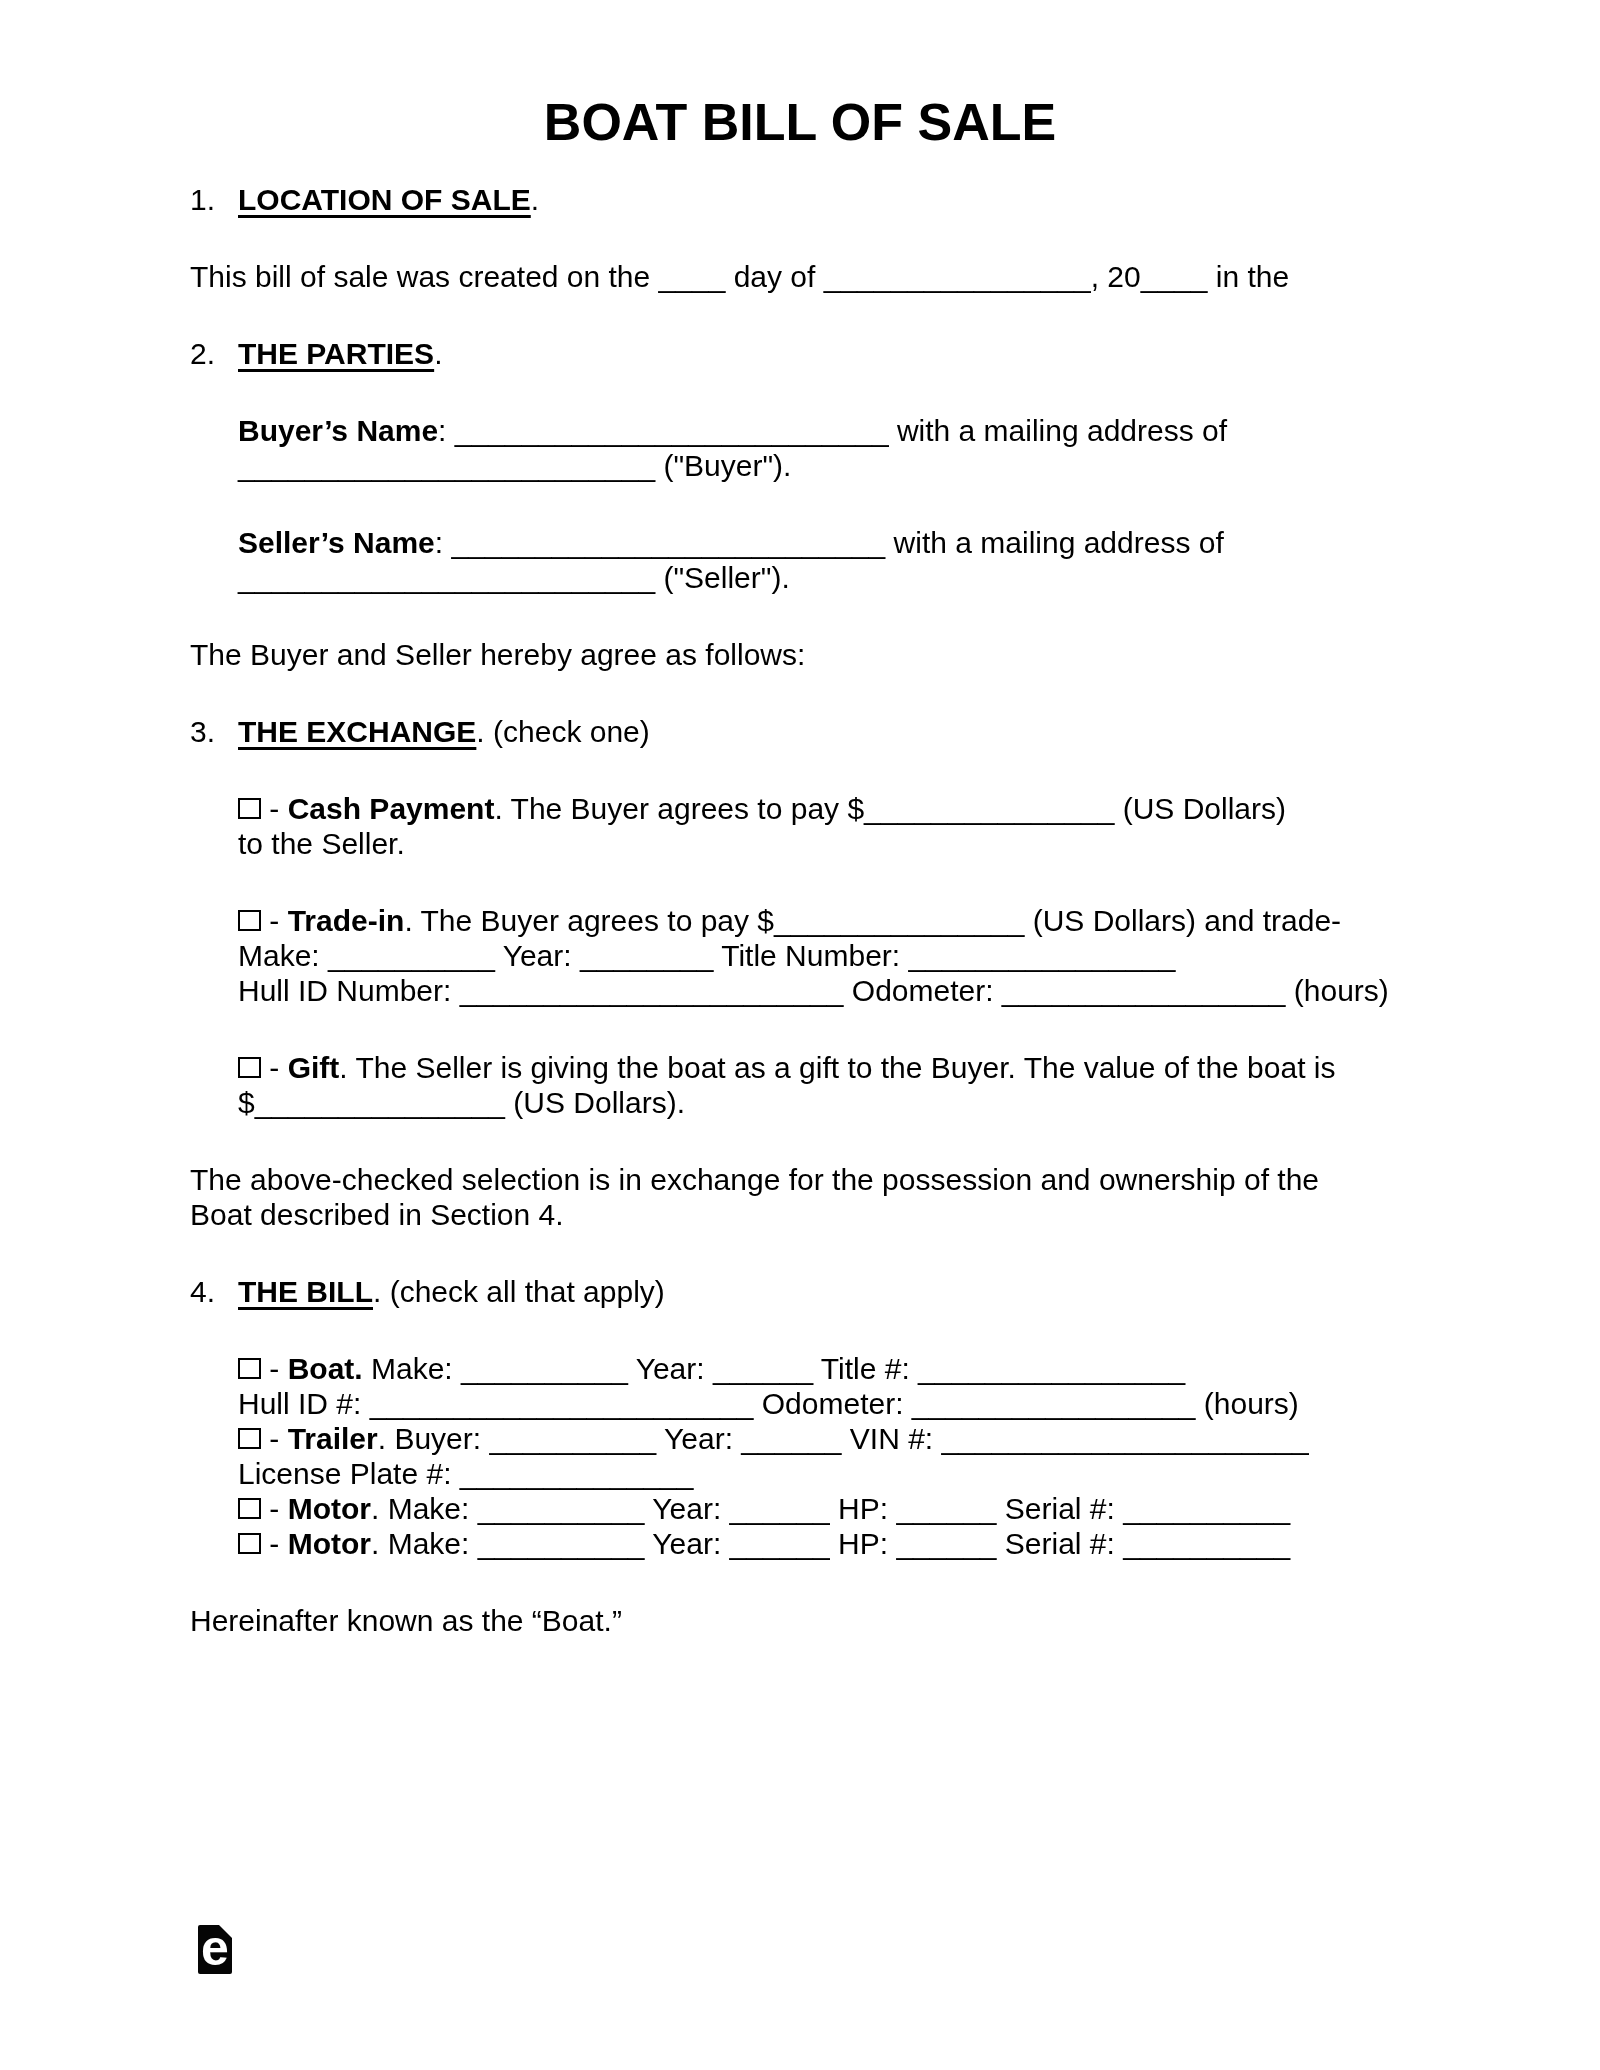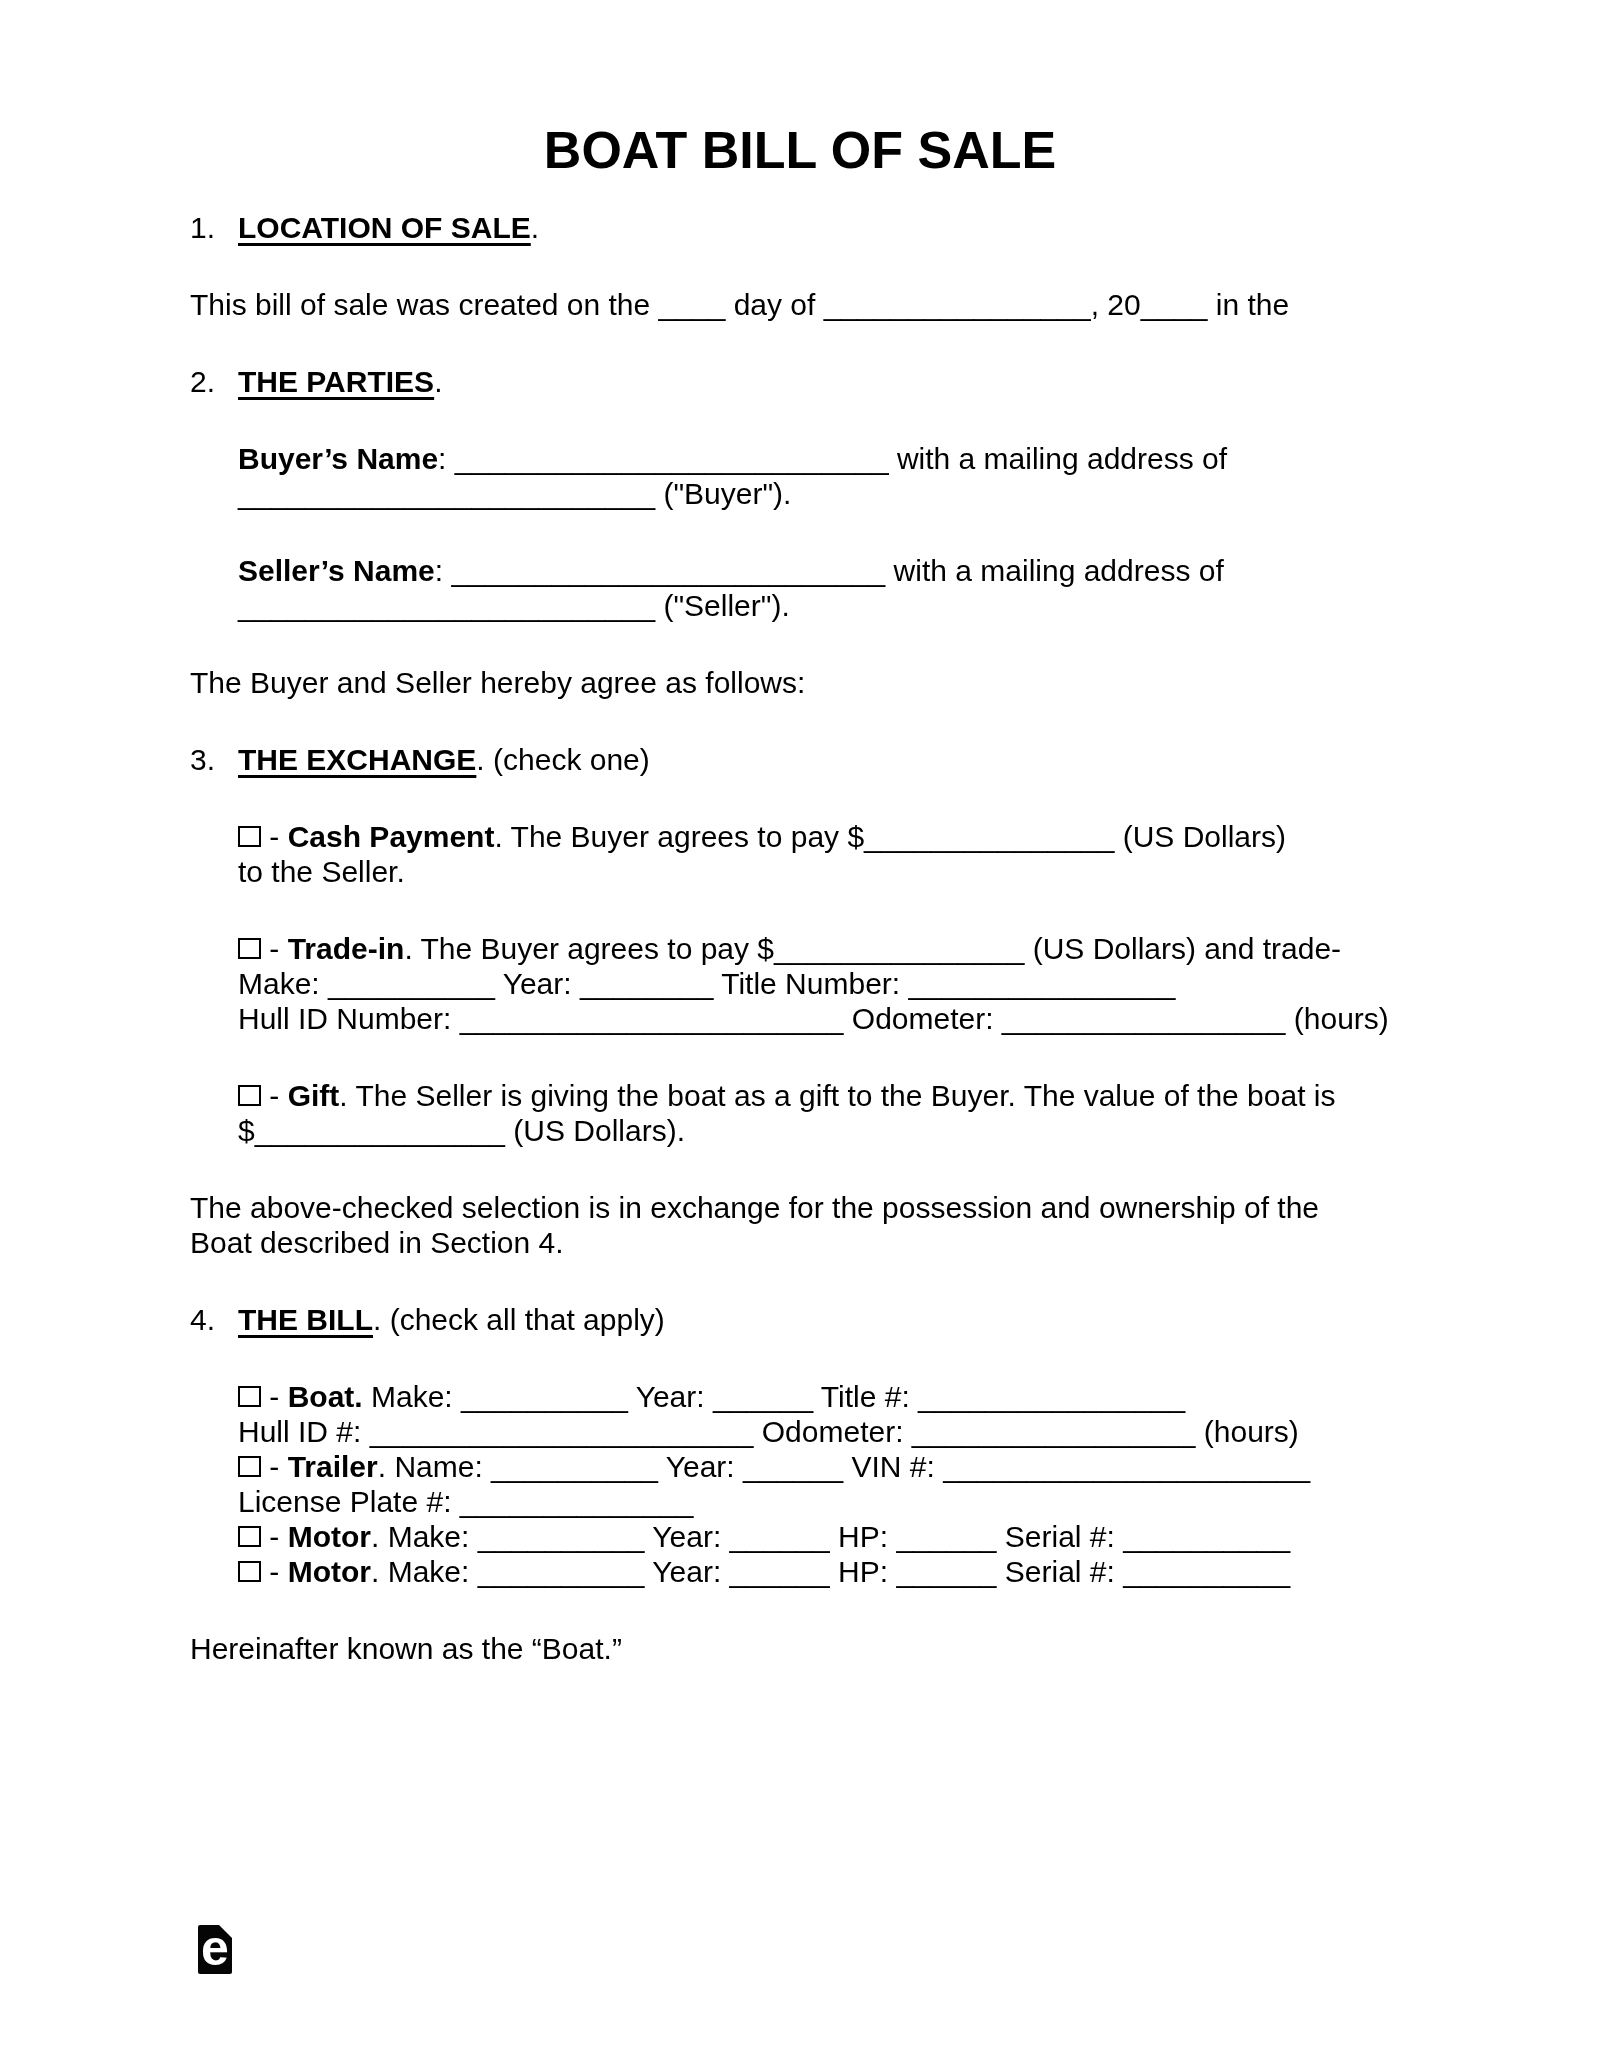--- a/index.html
+++ b/index.html
@@ -3,21 +3,21 @@
 <meta charset="utf-8">
 <style>
   html,body{margin:0;padding:0;}
   body{
     width:1600px;height:2070px;
     background:#ffffff;color:#000000;
     font-family:"Liberation Sans", sans-serif;
     font-size:30px;line-height:35px;
     position:relative;overflow:hidden;
   }
-  .page{padding:120px 190px 0 190px;}
+  .page{padding:92px 190px 0 190px;}
   .title{
     font-size:52px;line-height:60px;font-weight:700;
     text-align:center;margin:0 0 30px 0;
   }
   .block{margin:8px 0 42px 0;}
   .indent{margin-left:48px;}
   .line{white-space:pre;}
   .num{display:inline-block;width:48px;}
   .ht{
     font-weight:700;
@@ -102,21 +102,21 @@
     <div class="line">Boat described in Section 4.</div>
   </div>
 
   <div class="block">
       <div class="line"><span class="num">4.</span><span class="ht">THE BILL</span><span>. (check all that apply)</span></div>
     </div>
 
   <div class="block indent">
     <div class="line"><span class="cb"></span><span> - </span><b>Boat.</b><span> Make: __________ Year: ______ Title #: ________________</span></div>
     <div class="line">Hull ID #: _______________________ Odometer: _________________ (hours)</div>
-    <div class="line"><span class="cb"></span><span> - </span><b>Trailer</b><span>. Name: __________ Year: ______ VIN #: ______________________</span></div>
+    <div class="line"><span class="cb"></span><span> - </span><b>Trailer</b><span>. Buyer: __________ Year: ______ VIN #: ______________________</span></div>
     <div class="line">License Plate #: ______________</div>
     <div class="line"><span class="cb"></span><span> - </span><b>Motor</b><span>. Make: __________ Year: ______ HP: ______ Serial #: __________</span></div>
     <div class="line"><span class="cb"></span><span> - </span><b>Motor</b><span>. Make: __________ Year: ______ HP: ______ Serial #: __________</span></div>
   </div>
 
   <div class="block">
     <div class="line">Hereinafter known as the “Boat.”</div>
   </div>
 
 </div>

